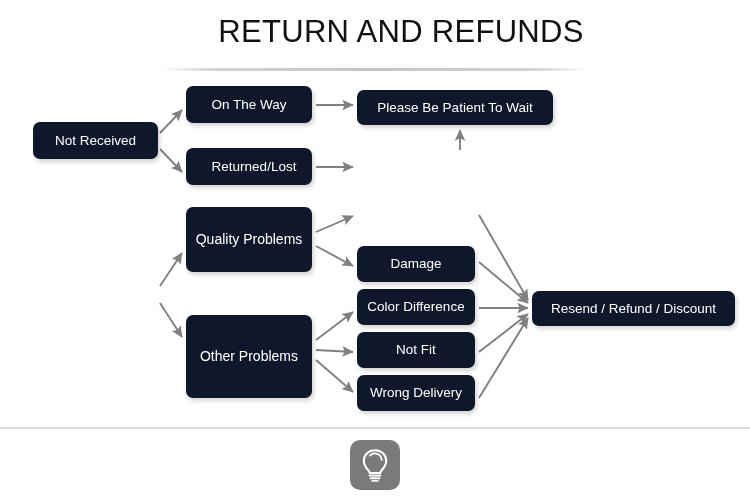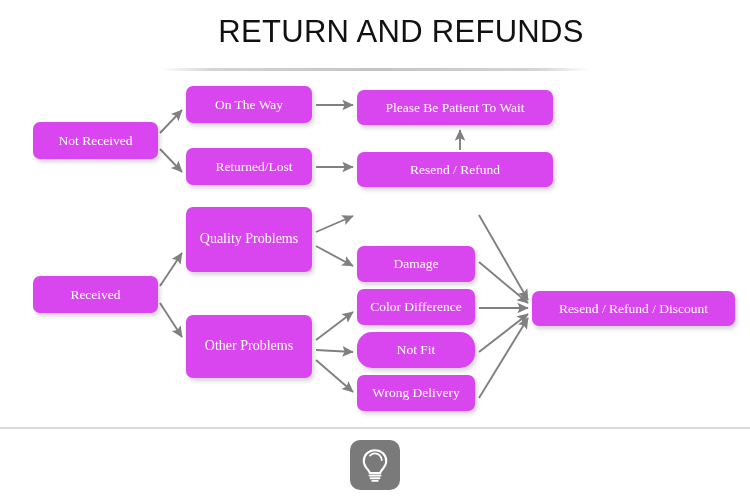--- a/index.html
+++ b/index.html
@@ -55,34 +55,33 @@
   #arrow-layer {
     position: absolute;
     left: 0;
     top: 0;
     width: 750px;
     height: 430px;
   }
 
   .node {
     position: absolute;
-    background: #d946ef;
+    background: #0f172a;
     color: #ffffff;
     border-radius: 7px;
     display: flex;
     align-items: center;
     justify-content: center;
     text-align: center;
     font-size: 13.5px;
     font-weight: 400;
     box-shadow: 2px 3px 4px rgba(0,0,0,0.17);
     box-sizing: border-box;
     padding: 0 6px;
     line-height: 1.15;
-    font-family: Liberation Serif, serif;
   }
   .node.big { font-size: 14px; }
 
   
   #footer-rule {
     position: absolute;
     left: 0;
     top: 427px;
     width: 750px;
     height: 2px;
@@ -154,27 +153,25 @@
       <line x1="479" y1="308" x2="528" y2="308"></line>
       <line x1="479" y1="352" x2="528" y2="314"></line>
       <line x1="479" y1="398" x2="528" y2="318"></line>
     </g>
   </svg>
 
   <div class="node" style="left:33px;  top:122px; width:125px; height:37px;">Not Received</div>
   <div class="node" style="left:186px; top:86px;  width:126px; height:37px;">On The Way</div>
   <div class="node" style="left:186px; top:148px; width:126px; height:37px;padding-left:16px;">Returned/Lost</div>
   <div class="node" style="left:357px; top:90px;  width:196px; height:35px;">Please Be Patient To Wait</div>
-  <div class="node" style="left:357px; top:152px; width:196px; height:35px;">Resend / Refund</div>
-  <div class="node" style="left:33px;  top:276px; width:125px; height:37px;">Received</div>
   <div class="node big" style="left:186px; top:207px; width:126px; height:65px;">Quality Problems</div>
-  <div class="node big" style="left:186px; top:315px; width:126px; height:63px;">Other Problems</div>
+  <div class="node big" style="left:186px; top:315px; width:126px; height:83px;">Other Problems</div>
   <div class="node" style="left:357px; top:246px; width:118px; height:36px;">Damage</div>
   <div class="node" style="left:357px; top:289px; width:118px; height:36px;">Color Difference</div>
-  <div class="node" style="left:357px; top:332px; width:118px; height:36px;border-radius:15px;">Not Fit</div>
+  <div class="node" style="left:357px; top:332px; width:118px; height:36px;">Not Fit</div>
   <div class="node" style="left:357px; top:375px; width:118px; height:36px;">Wrong Delivery</div>
   <div class="node" style="left:532px; top:291px; width:203px; height:35px;">Resend / Refund / Discount</div>
 </div>
 
 <div id="footer-rule"></div>
 <div id="footer">
   <div id="bulb-badge">
     <svg width="34" height="36" viewBox="0 0 34 36" xmlns="http://www.w3.org/2000/svg">
       <path d="M17 3.2 C10.6 3.2 5.8 8.0 5.8 14.0 C5.8 18.0 8.0 20.6 9.9 22.8
                C11.0 24.1 11.6 25.0 11.8 26.1 L22.2 26.1 C22.4 25.0 23.0 24.1 24.1 22.8

